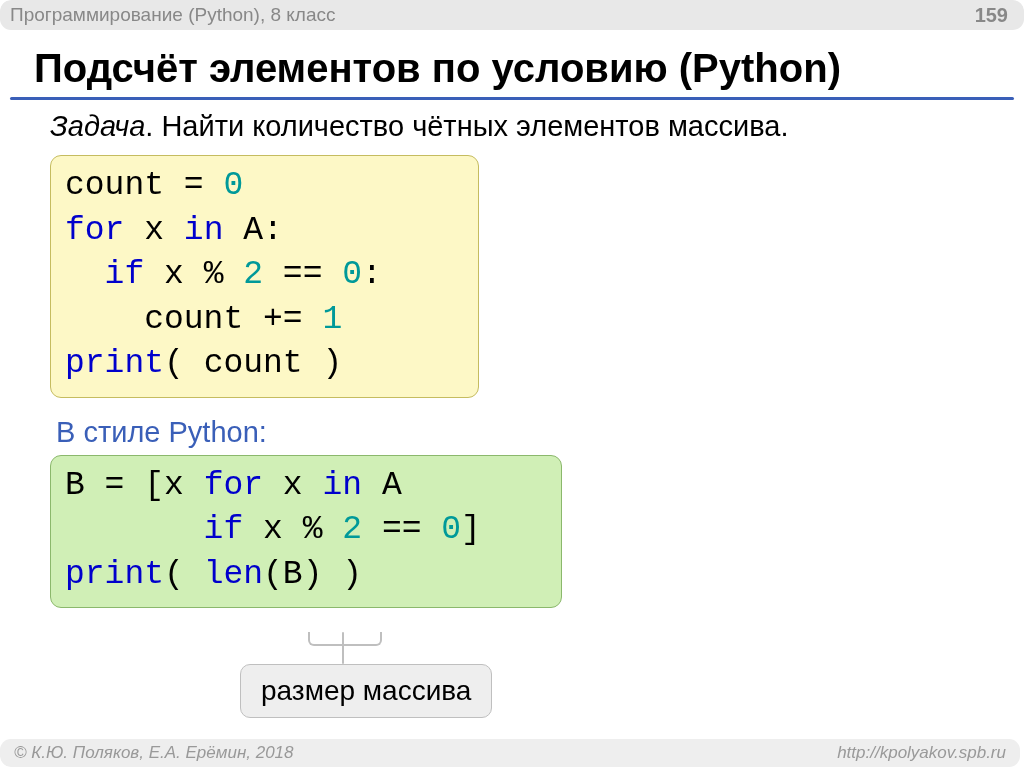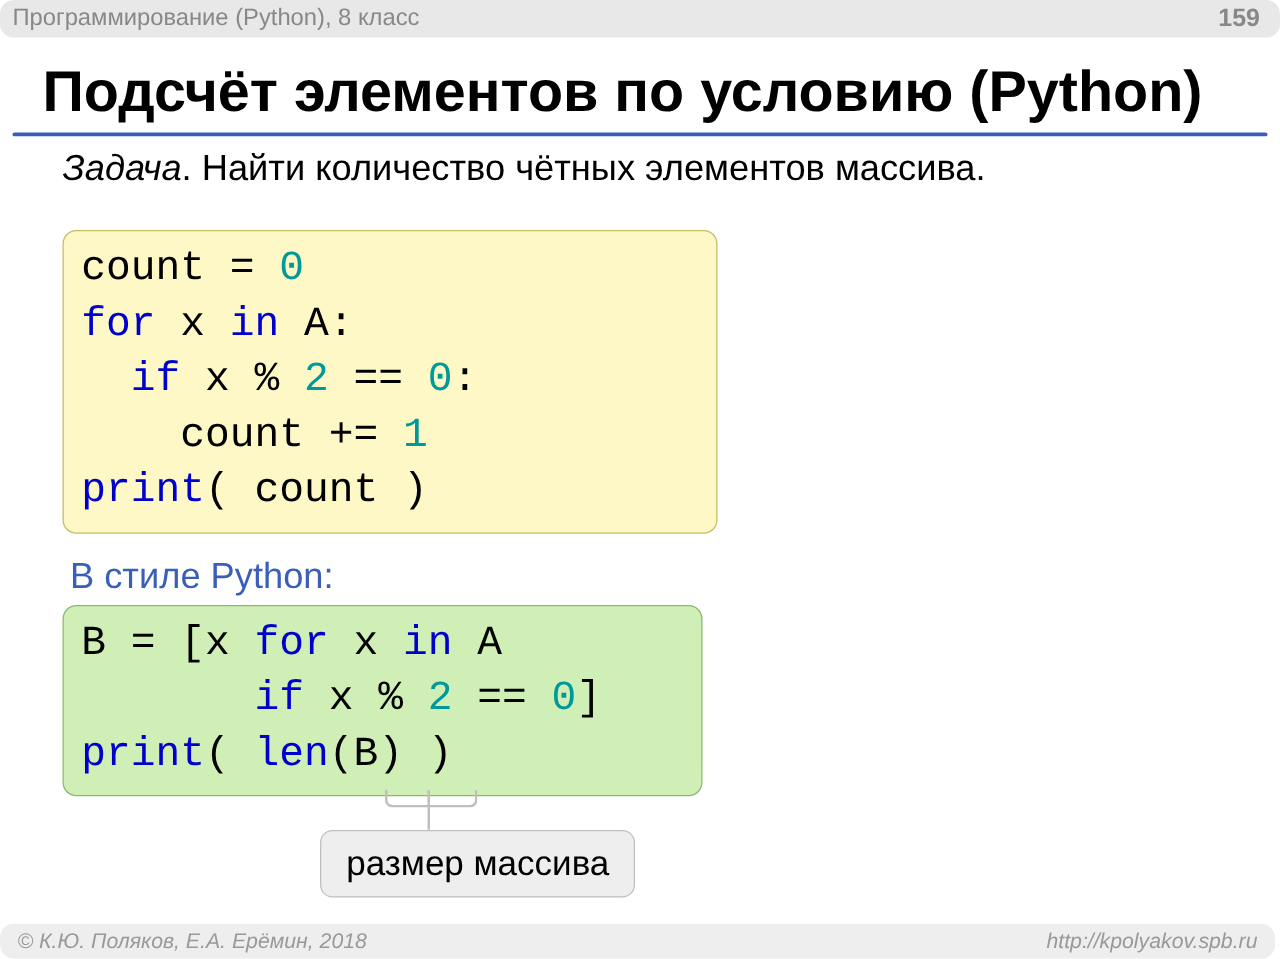--- a/index.html
+++ b/index.html
@@ -16,21 +16,21 @@
     padding: 4px 16px 4px 10px;
     display: flex;
     justify-content: space-between;
     align-items: center;
     font-size: 19px;
     color: #888888;
     height: 30px;
   }
   .page-number { font-weight: bold; font-size: 20px; }
   .title {
-    font-size: 46px;
+    font-size: 40px;
     font-weight: bold;
     color: #000;
     padding: 16px 0 6px 34px;
   }
   .underline {
     height: 3px;
     background: #3a5fb8;
     margin: 0 10px 10px 10px;
   }
   .task-line {
@@ -44,22 +44,21 @@
     padding: 8px 14px 10px 14px;
     font-family: 'Courier New', Courier, monospace;
     font-size: 33px;
     line-height: 1.35;
     border: 1px solid;
     width: fit-content;
   }
   .code-yellow {
     background: #fdf8c6;
     border-color: #c5bc60;
-    width: 524px;
-    margin-top: 20px;
+    width: 429px;
   }
   .code-green {
     background: #d0efb6;
     border-color: #8bb86c;
     width: 512px;
   }
   .subhead {
     font-size: 29px;
     font-weight: normal;
     color: #3a5fb8;
@@ -70,21 +69,20 @@
   .callout {
     position: absolute;
     left: 240px;
     top: 664px;
     background: #eeeeee;
     border: 1px solid #bfbfbf;
     border-radius: 10px;
     padding: 10px 20px;
     font-size: 28px;
     color: #000;
-    margin-left: 16px;
   }
   .connector {
     position: absolute;
     left: 342px;
     top: 632px;
     width: 2px;
     height: 32px;
     background: #bfbfbf;
   }
   .connector::before {

